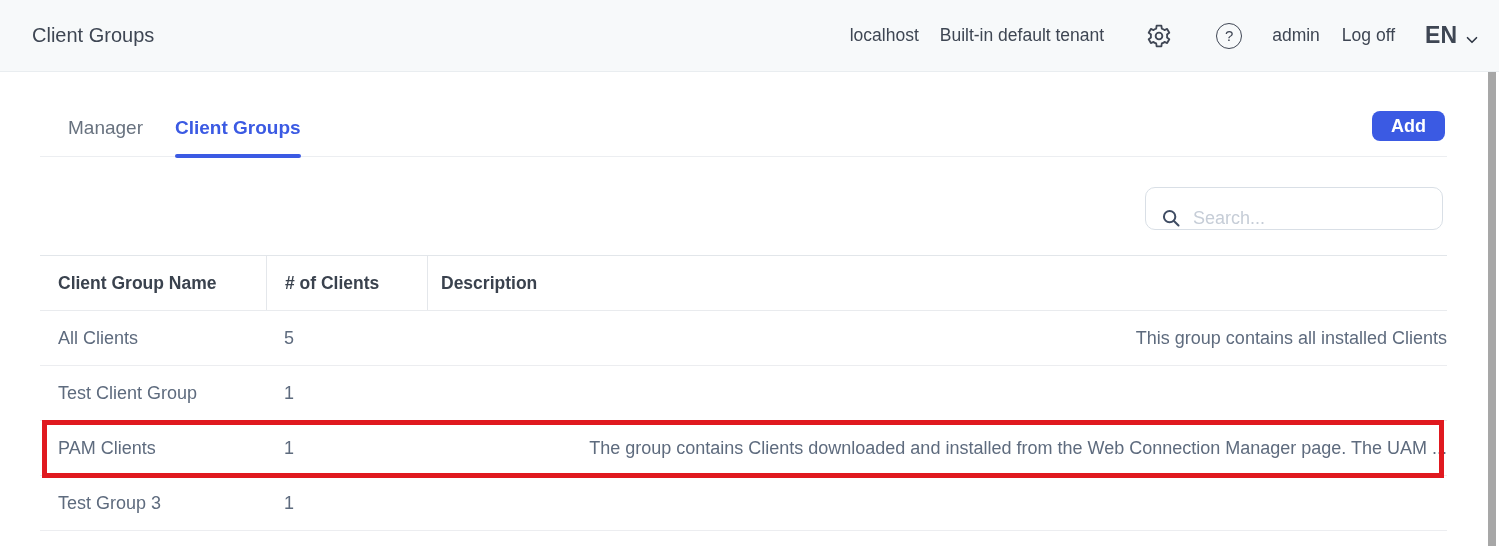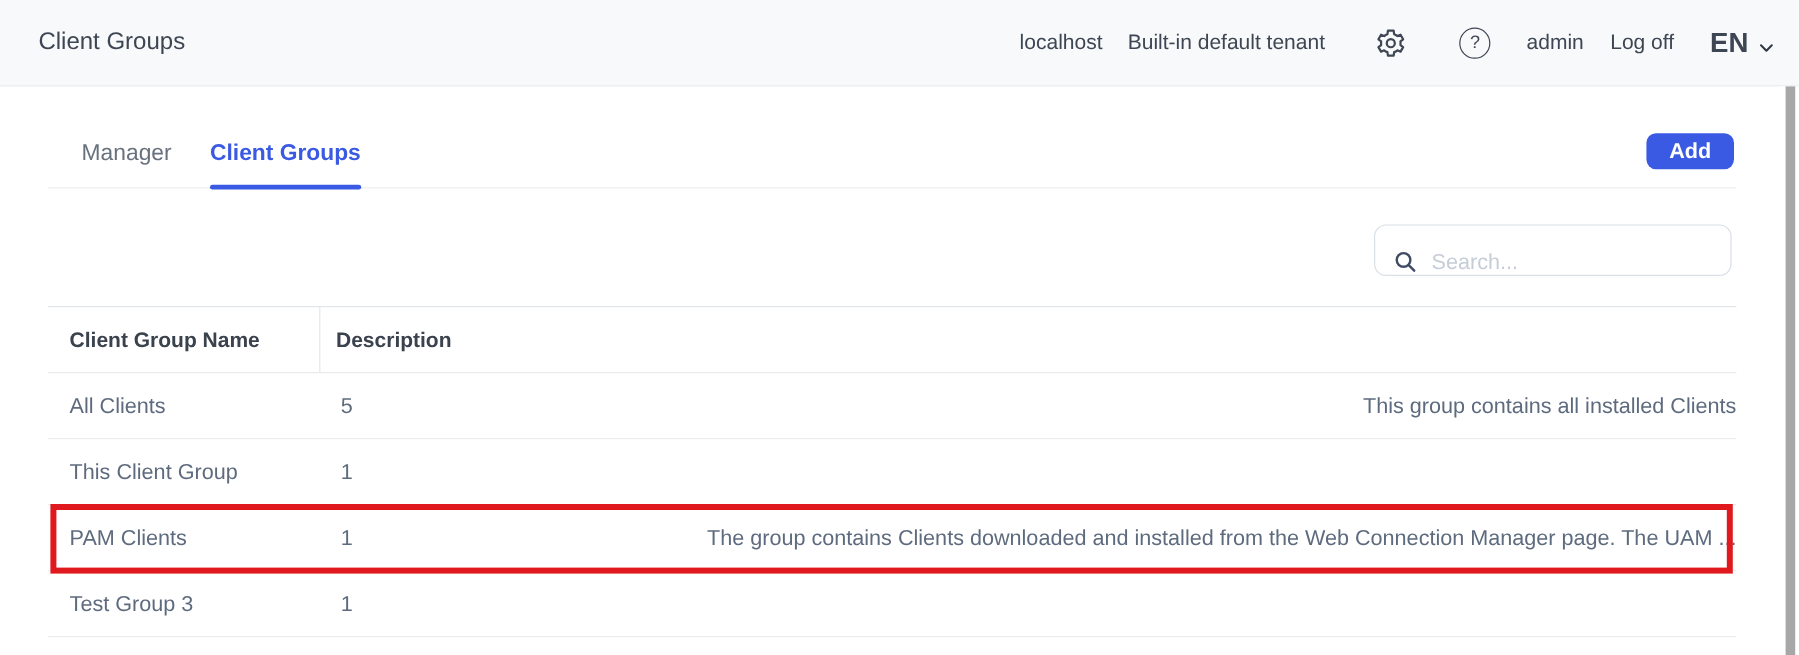--- a/index.html
+++ b/index.html
@@ -148,31 +148,32 @@
       <circle cx="10.5" cy="10.5" r="6.2"></circle>
       <line x1="15.2" y1="15.2" x2="20.2" y2="20.2"></line>
     </svg>
   </span>
   <input class="search-input" type="text" placeholder="Search..." style="">
 </div>
 
 <section class="table">
   <div class="thead">
     <div class="th col1">Client Group Name</div>
+    <div class="th col2"># of Clients</div>
     <div class="th col3">Description</div>
   </div>
 
   <div class="tr">
     <div class="td col1">All Clients</div>
     <div class="td col2">5</div>
     <div class="td col3">This group contains all installed Clients</div>
   </div>
 
   <div class="tr">
-    <div class="td col1">This Client Group</div>
+    <div class="td col1">Test Client Group</div>
     <div class="td col2">1</div>
     <div class="td col3"></div>
   </div>
 
   <div class="tr">
     <div class="td col1">PAM Clients</div>
     <div class="td col2">1</div>
     <div class="td col3">The group contains Clients downloaded and installed from the Web Connection Manager page. The UAM ...</div>
   </div>
 

